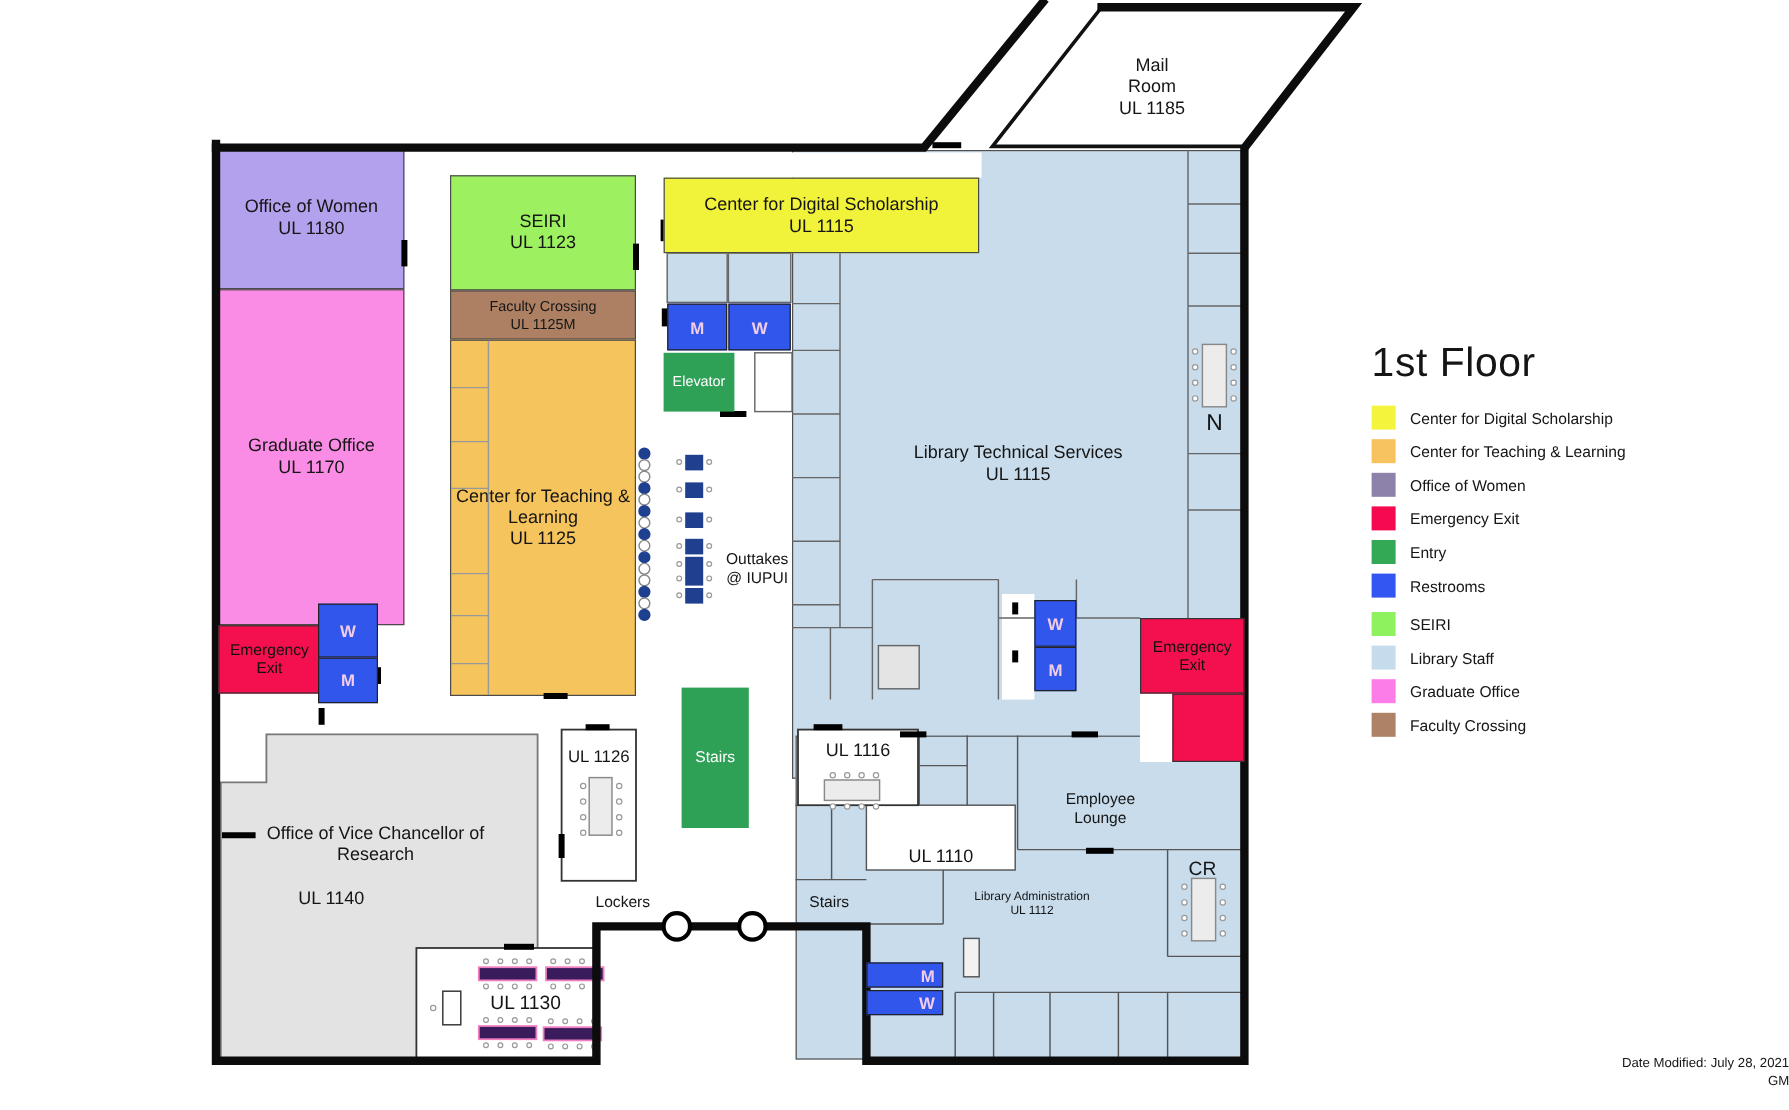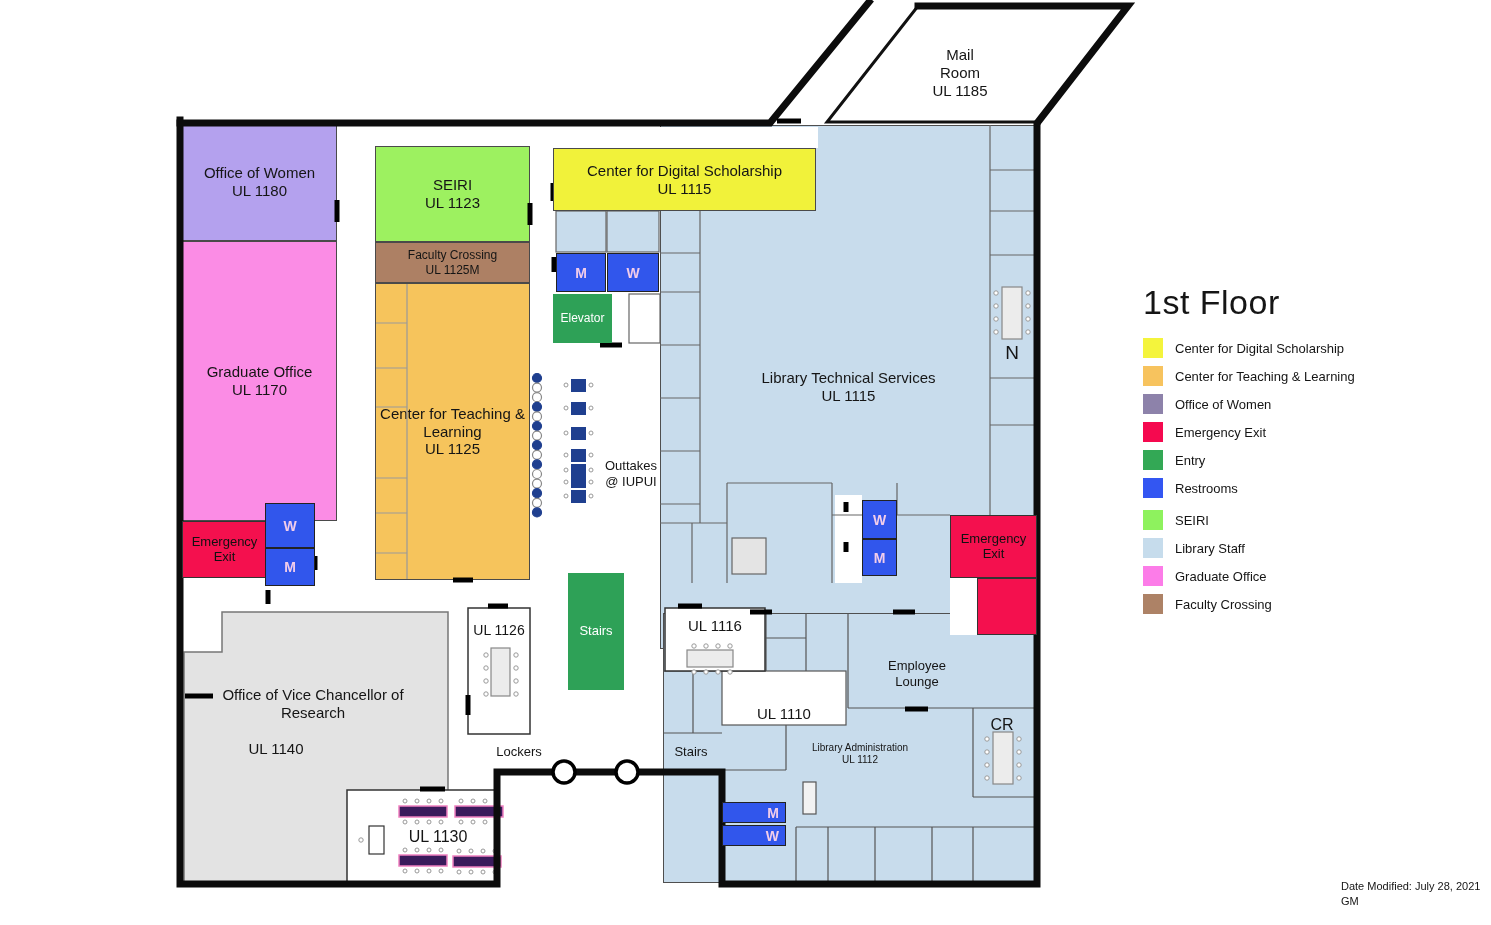--- a/index.html
+++ b/index.html
@@ -15,21 +15,21 @@
        align-items:center;justify-content:center;text-align:center;line-height:1.15;}
   .rest{position:absolute;z-index:3;box-sizing:border-box;display:flex;align-items:center;
         justify-content:center;color:#f2cdea;font-weight:bold;font-size:14px;border:1px solid #222;}
   .rest.bar{justify-content:flex-end;padding-right:6px;}
   .exit{font-size:13px;border:1px solid #333;color:#111;}
   .legend{position:absolute;left:1143px;top:283px;width:345px;z-index:3;}
   .legend-title{font-size:34px;letter-spacing:.5px;margin-bottom:16px;}
   .legend-item{display:flex;align-items:center;margin-bottom:8px;font-size:13px;}
   .legend-item .sw{width:20px;height:20px;margin-right:12px;flex:0 0 auto;}
   .footer{position:absolute;left:1341px;top:879px;width:150px;font-size:11px;
-          line-height:1.35;z-index:3;text-align:left;}
+          line-height:1.35;z-index:3;text-align:right;}
   .narrow{display:inline-block;}
 </style>
 </head>
 <body>
 
 <div class="stage">
 
   <div class="room" style="left: 182px; top: 123px; width: 155px; height: 118px; background: rgb(180, 161, 238);">
     <div class="rname">Office of Women</div>
     <div class="rnum">UL 1180</div>

